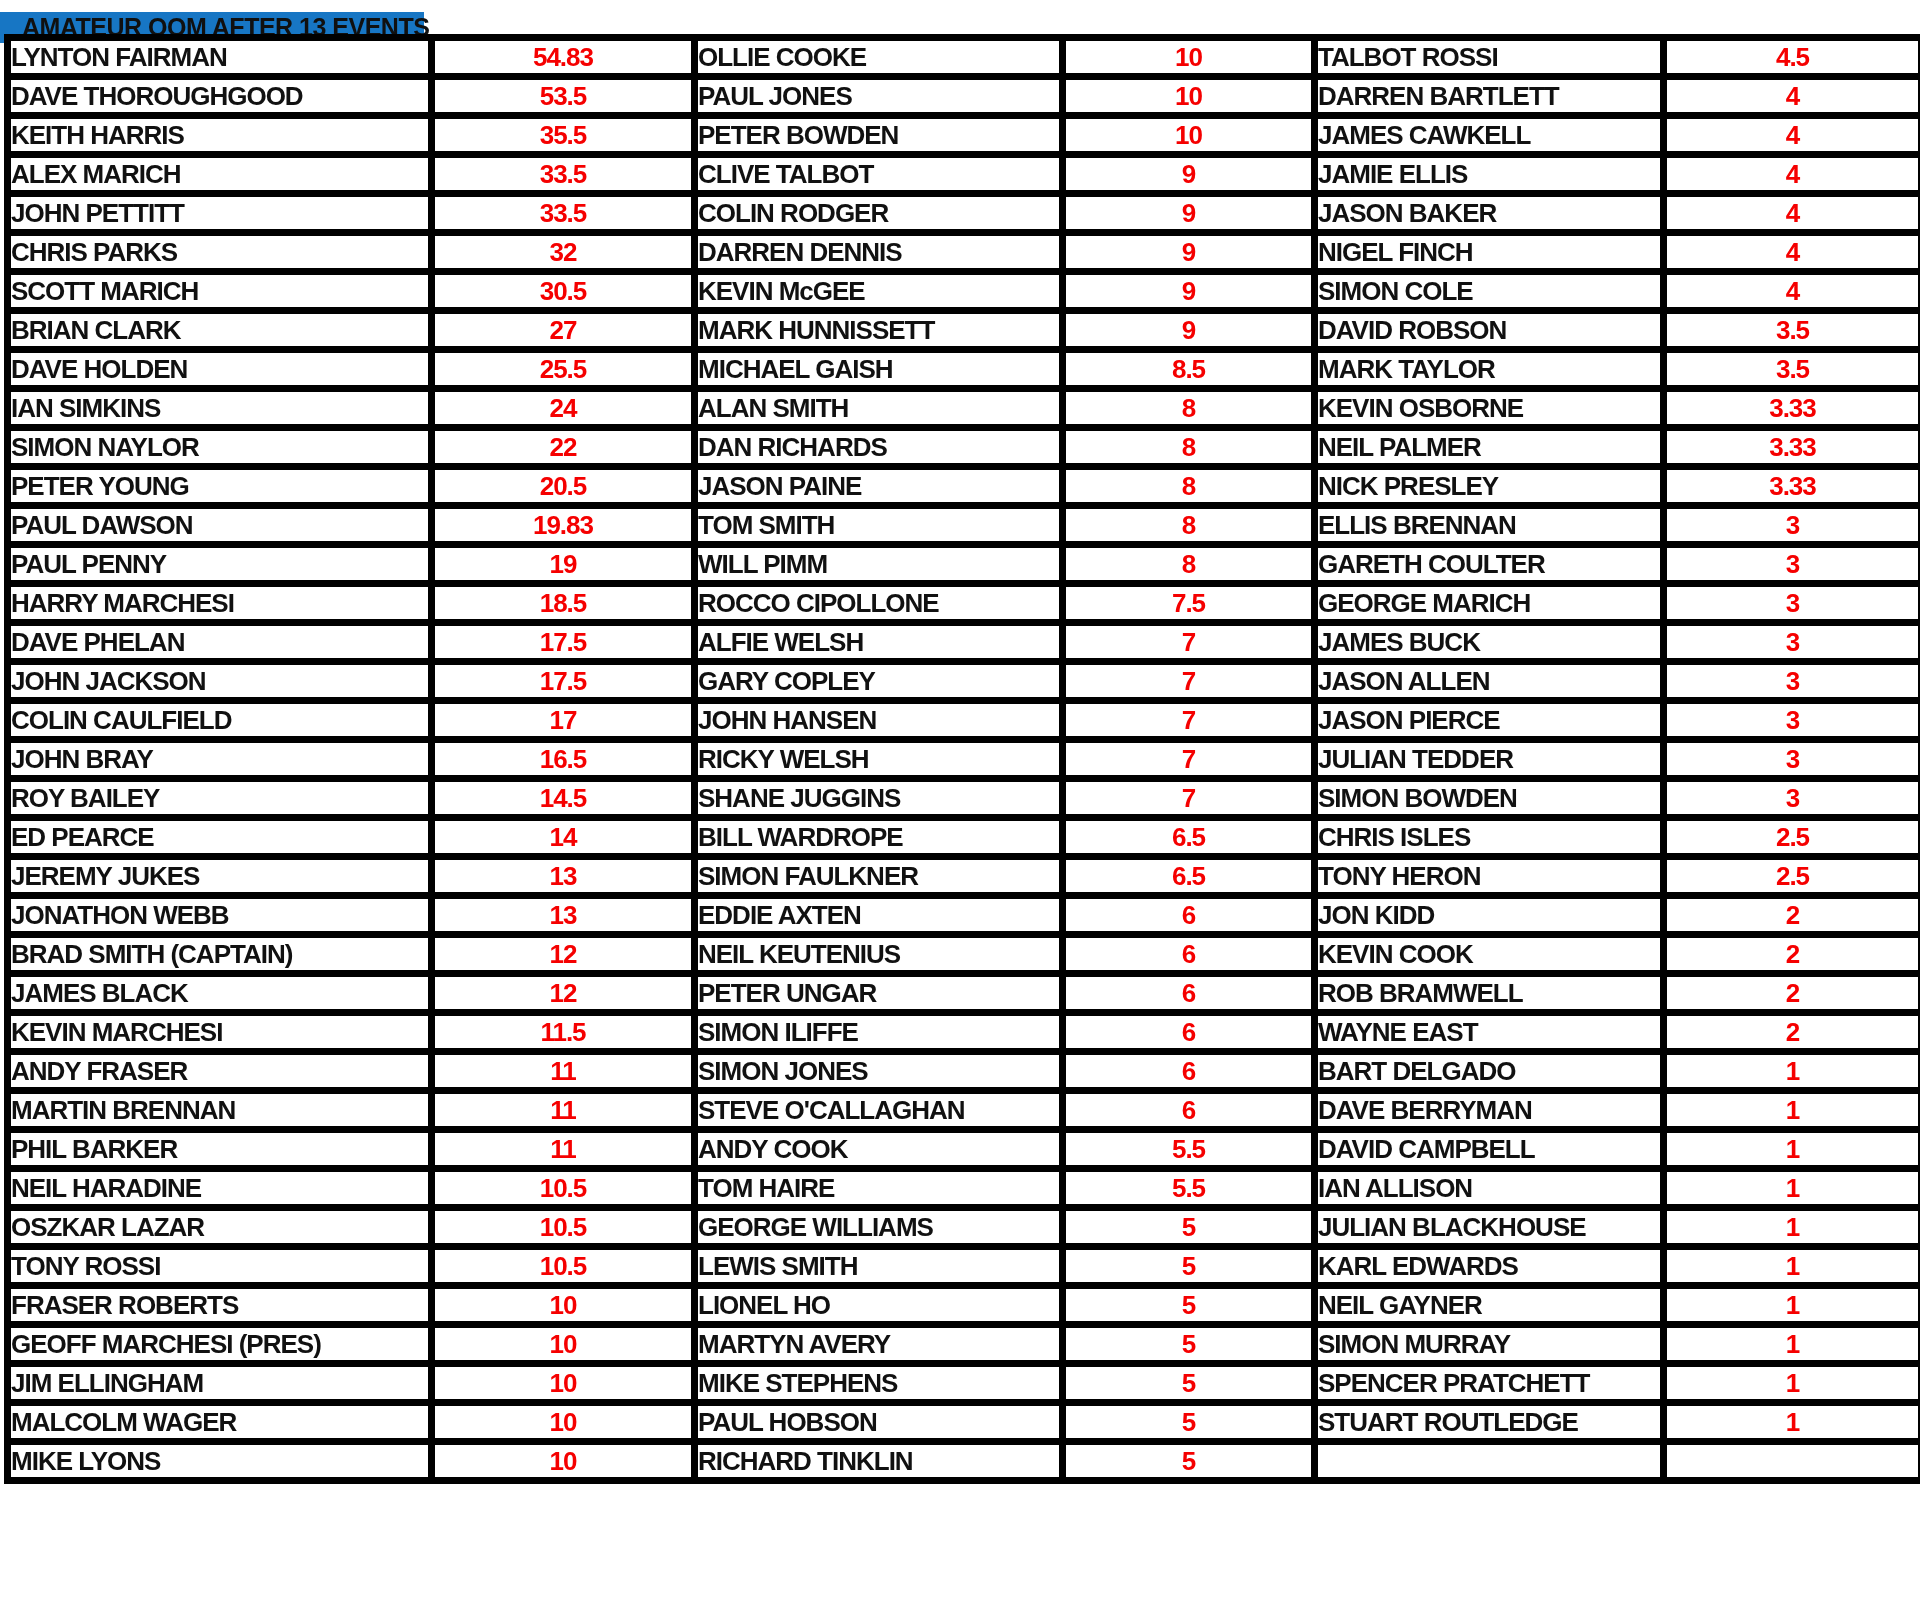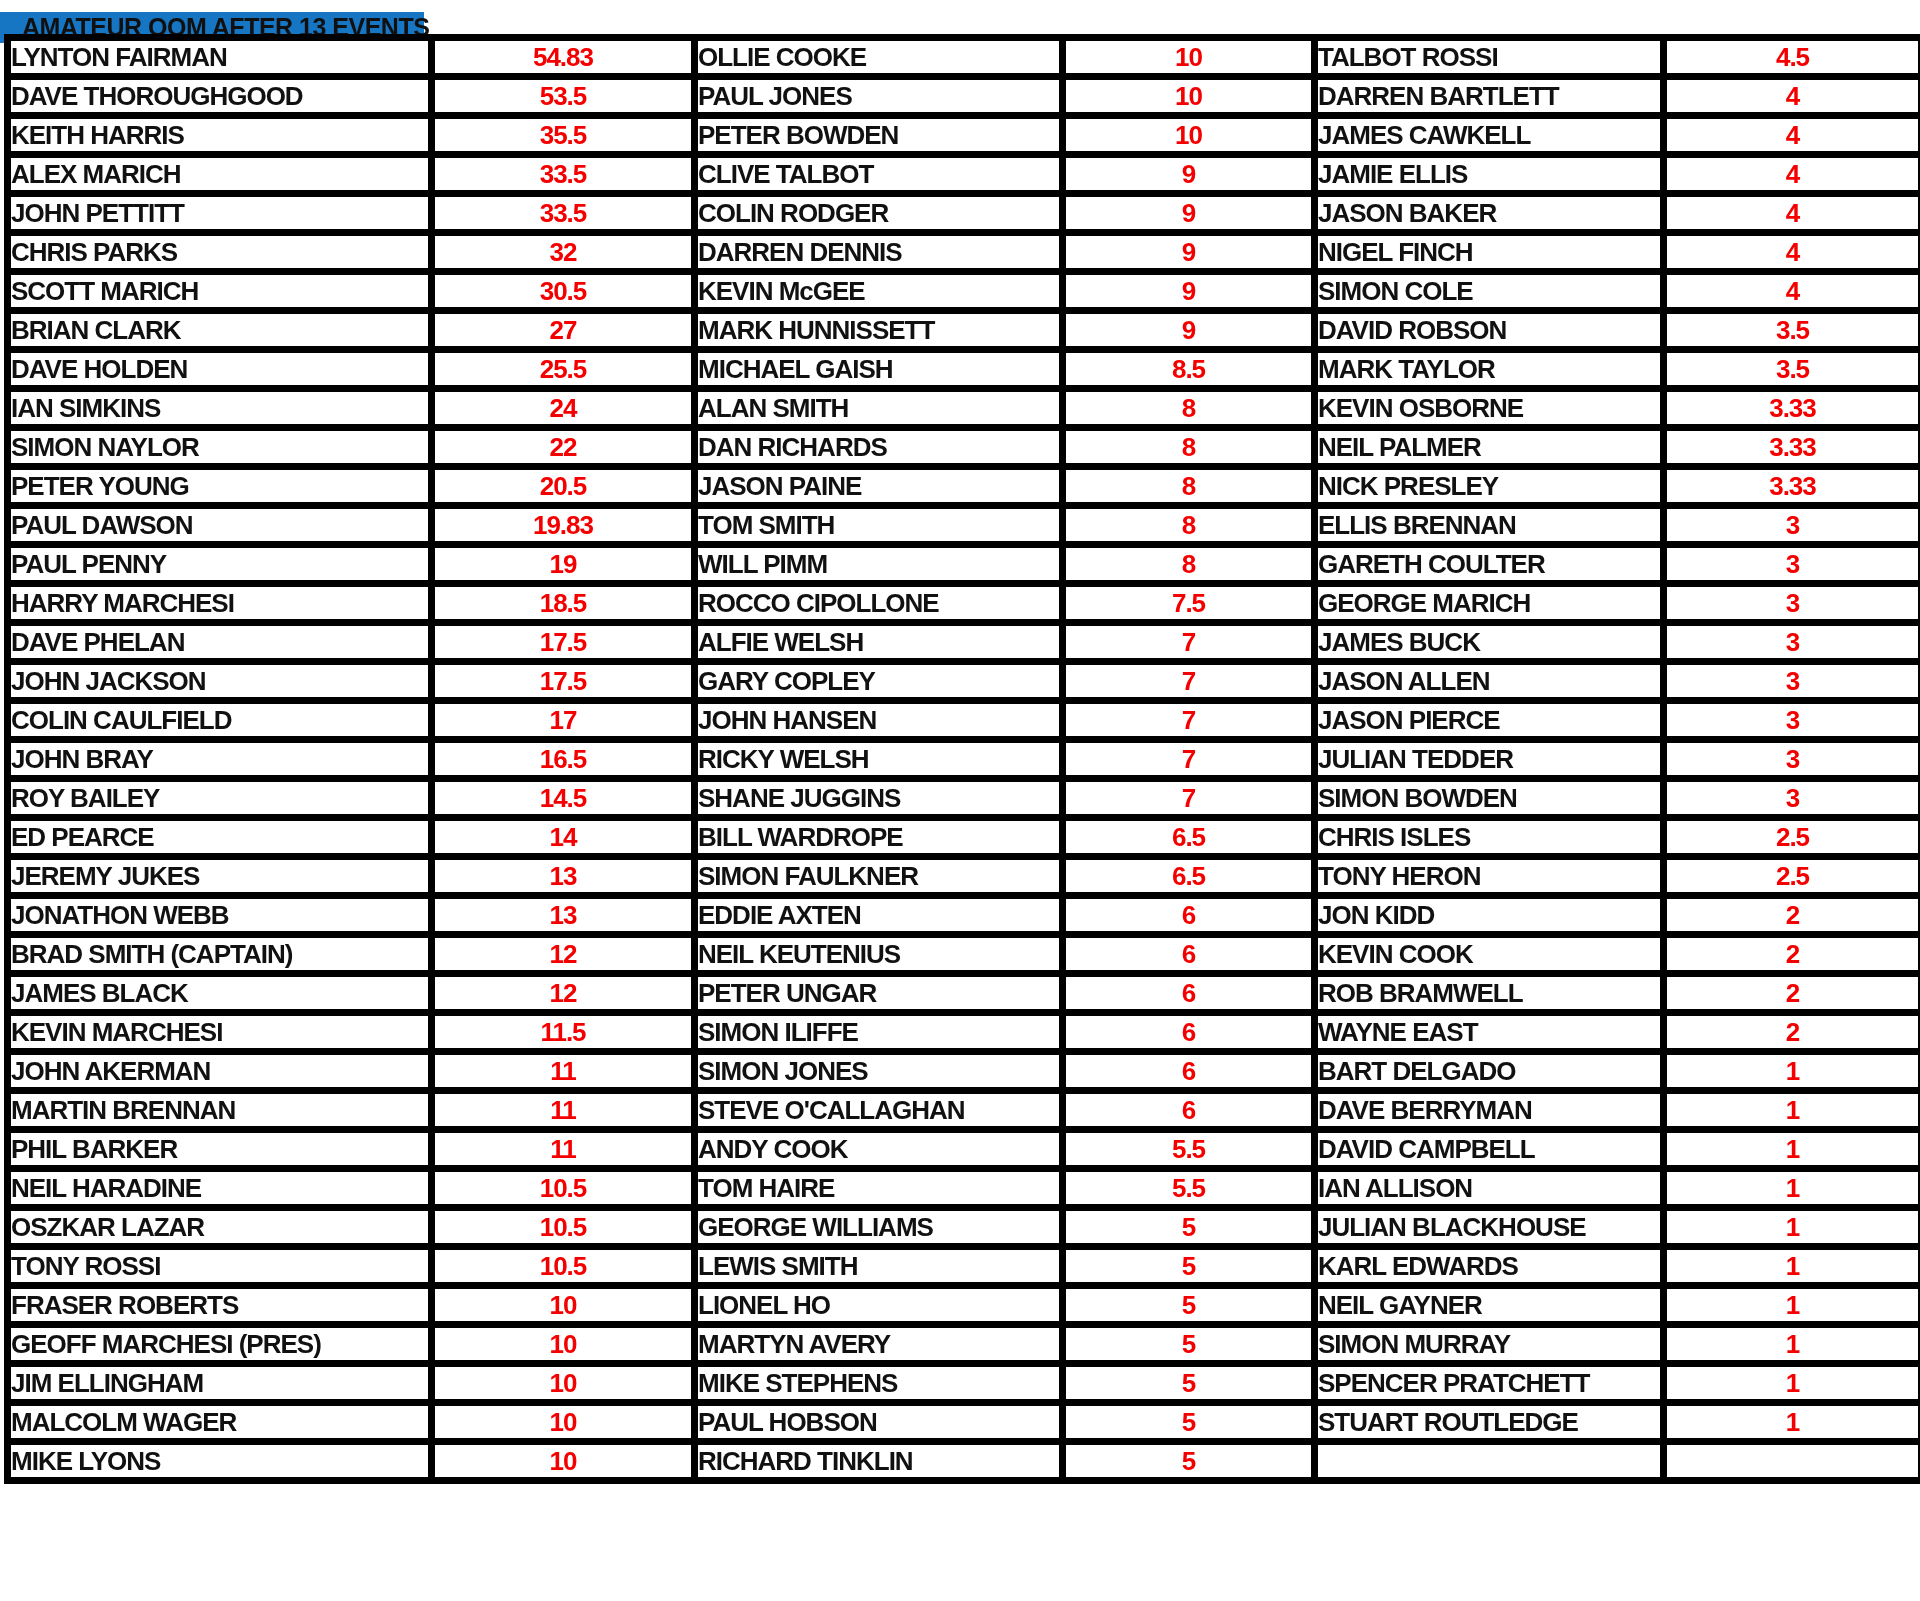--- a/index.html
+++ b/index.html
@@ -282,21 +282,21 @@
       </tr>
       <tr>
         <td class="name-cell">KEVIN MARCHESI</td>
         <td class="score-cell">11.5</td>
         <td class="name-cell">SIMON ILIFFE</td>
         <td class="score-cell">6</td>
         <td class="name-cell">WAYNE EAST</td>
         <td class="score-cell">2</td>
       </tr>
       <tr>
-        <td class="name-cell">JOHN AKERMAN</td>
+        <td class="name-cell">ANDY FRASER</td>
         <td class="score-cell">11</td>
         <td class="name-cell">SIMON JONES</td>
         <td class="score-cell">6</td>
         <td class="name-cell">BART DELGADO</td>
         <td class="score-cell">1</td>
       </tr>
       <tr>
         <td class="name-cell">MARTIN BRENNAN</td>
         <td class="score-cell">11</td>
         <td class="name-cell">STEVE O'CALLAGHAN</td>

